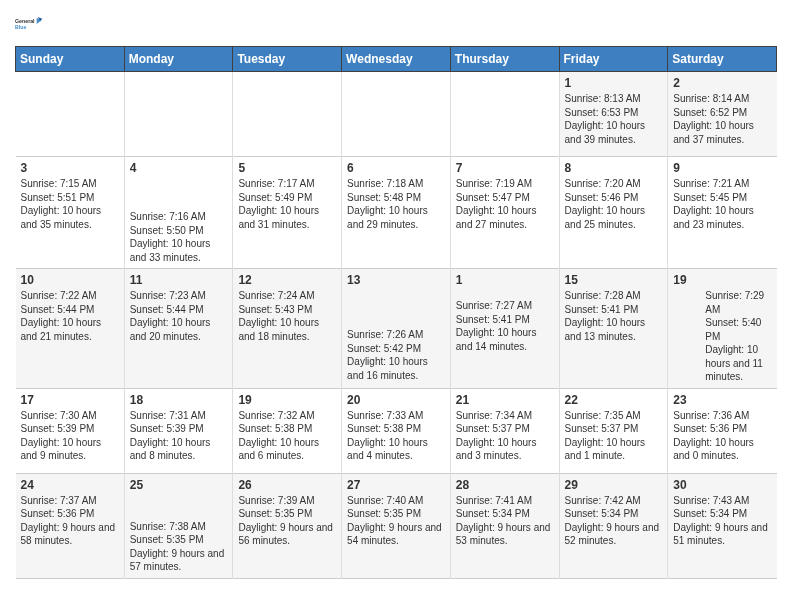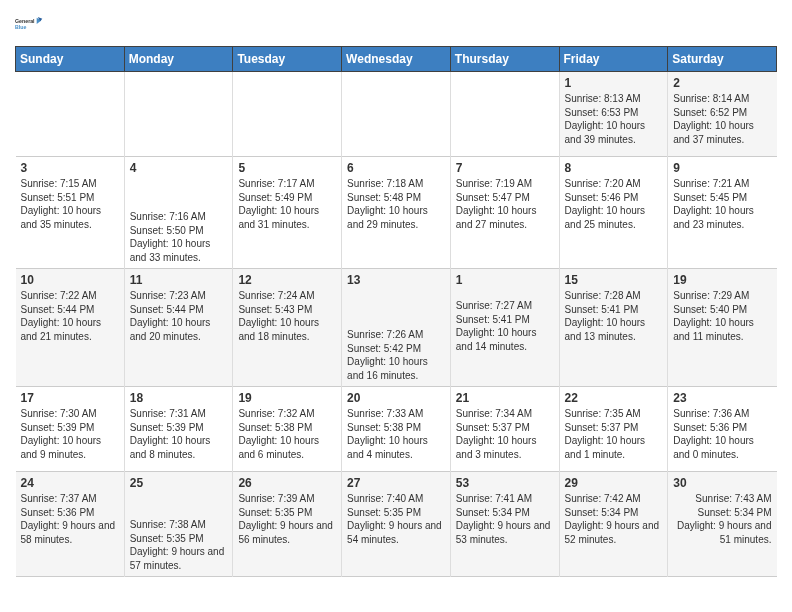--- a/index.html
+++ b/index.html
@@ -200,21 +200,21 @@
 Daylight: 10 hours and 14 minutes.</div>
         </td>
         <td>
           <span class="day-num">15</span>
           <div class="day-info" style="white-space: pre-line;">Sunrise: 7:28 AM
 Sunset: 5:41 PM
 Daylight: 10 hours and 13 minutes.</div>
         </td>
         <td>
           <span class="day-num">19</span>
-          <div class="day-info" style="white-space: pre-line;">Sunrise: 7:29 AM
+          <div class="day-info" style="white-space: pre-line; margin-left: 32px;">Sunrise: 7:29 AM
 Sunset: 5:40 PM
 Daylight: 10 hours and 11 minutes.</div>
         </td>
       </tr>
       <tr>
         <td>
           <span class="day-num">17</span>
           <div class="day-info" style="white-space: pre-line;">Sunrise: 7:30 AM
 Sunset: 5:39 PM
 Daylight: 10 hours and 9 minutes.</div>
@@ -275,32 +275,32 @@
 Sunset: 5:35 PM
 Daylight: 9 hours and 56 minutes.</div>
         </td>
         <td>
           <span class="day-num">27</span>
           <div class="day-info" style="white-space: pre-line;">Sunrise: 7:40 AM
 Sunset: 5:35 PM
 Daylight: 9 hours and 54 minutes.</div>
         </td>
         <td>
-          <span class="day-num">53</span>
+          <span class="day-num">28</span>
           <div class="day-info" style="white-space: pre-line;">Sunrise: 7:41 AM
 Sunset: 5:34 PM
 Daylight: 9 hours and 53 minutes.</div>
         </td>
         <td>
           <span class="day-num">29</span>
           <div class="day-info" style="white-space: pre-line;">Sunrise: 7:42 AM
 Sunset: 5:34 PM
 Daylight: 9 hours and 52 minutes.</div>
         </td>
         <td>
           <span class="day-num">30</span>
-          <div class="day-info" style="white-space: pre-line; text-align: right;">Sunrise: 7:43 AM
+          <div class="day-info" style="white-space: pre-line;">Sunrise: 7:43 AM
 Sunset: 5:34 PM
 Daylight: 9 hours and 51 minutes.</div>
         </td>
       </tr>
     </tbody>
 </table>
 
 </body></html>

